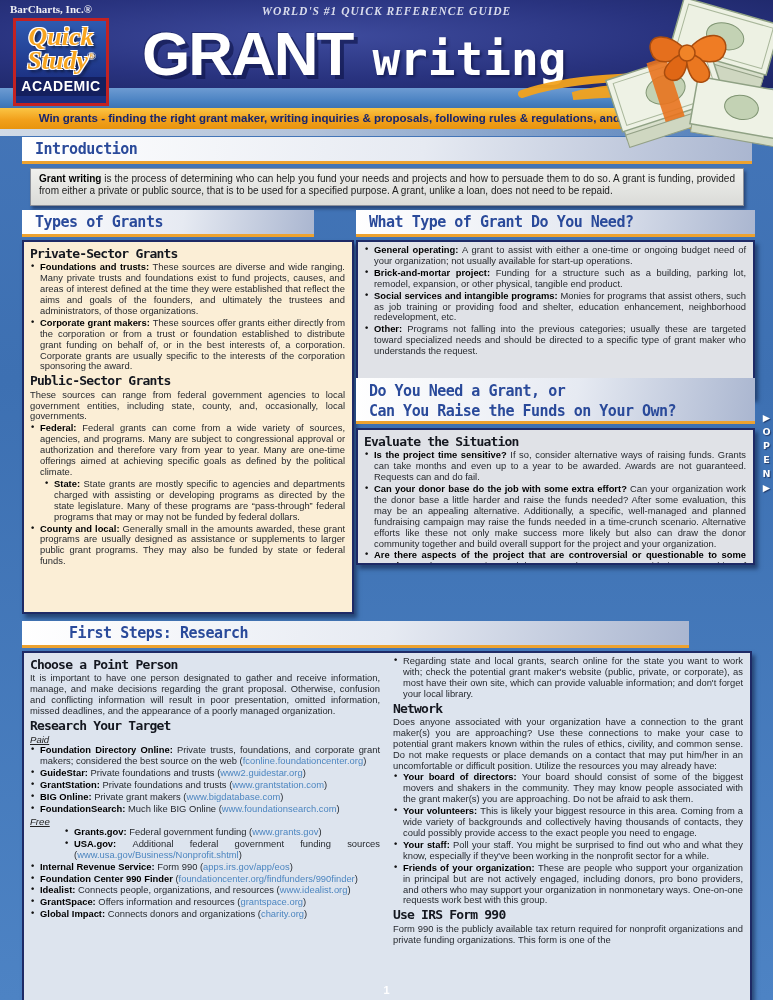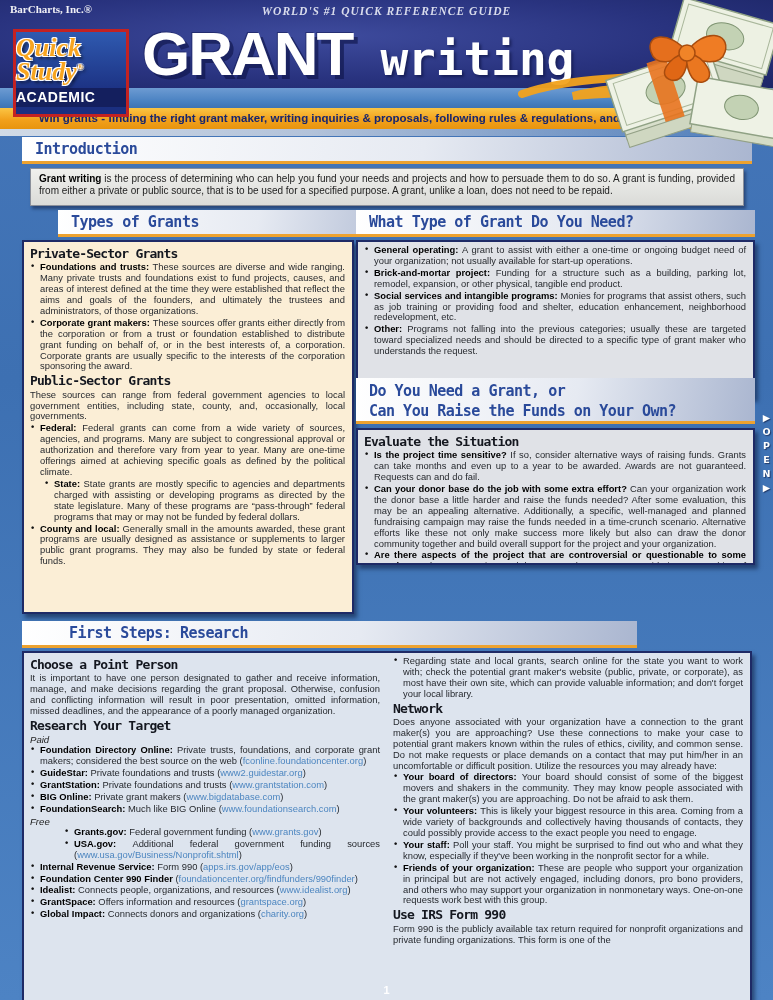--- a/index.html
+++ b/index.html
@@ -12,33 +12,33 @@
   
   .hdr{position:absolute;left:0;top:0;width:773px;height:90px;
     background:radial-gradient(ellipse at 42% 40%,#3e4b9d 0%,#29337f 55%,#1c2565 100%);}
   .band-light{position:absolute;left:0;top:88px;width:773px;height:22px;
     background:linear-gradient(180deg,#6d9bd2 0%,#4a82c2 60%,#3c6fae 100%);}
   .banner{position:absolute;left:0;top:108px;width:773px;height:21px;
     background:linear-gradient(180deg,#fbc544 0%,#f2a11c 55%,#e8940e 100%);
     color:#17266e;font-weight:bold;font-size:11.5px;line-height:21px;text-align:center;z-index:3;}
   .publisher{position:absolute;left:10px;top:3px;color:#f0f0f5;font-family:"Liberation Serif",serif;
     font-weight:bold;font-size:11px;z-index:7;}
-  .logo{position:absolute;left:13px;top:29px;width:116px;height:88px;z-index:7;
+  .logo{position:absolute;left:13px;top:18px;width:96px;height:88px;z-index:7;
     border:3px solid #c32222;background:linear-gradient(180deg,#2f5ab0 0%,#1b2f80 75%);
-    text-align:left;box-sizing:border-box;}
+    text-align:center;box-sizing:border-box;}
   .logo .qs{font-family:"Liberation Serif",serif;font-style:italic;font-weight:bold;
     font-size:26px;line-height:.92;color:#f7a520;margin-top:4px;
     text-shadow:-1px -1px 0 #fff,1px -1px 0 #fff,-1px 1px 0 #fff,1px 1px 0 #fff,3px 3px 3px rgba(0,0,0,.55);}
   .logo .reg{font-size:9px;vertical-align:super;}
   .logo .acad{margin-top:4px;background:#141f5e;color:#fff;font-weight:bold;font-size:14px;
     letter-spacing:.5px;line-height:19px;}
   .tagline{position:absolute;left:0;top:5px;width:773px;text-align:center;
     font-family:"Liberation Serif",serif;font-style:italic;font-weight:bold;
     color:#d9dcec;font-size:11.5px;letter-spacing:1px;z-index:2;}
-  .titlerow{position:absolute;left:142px;top:18px;z-index:2;display:flex;align-items:baseline;gap:28px;white-space:nowrap;}
+  .titlerow{position:absolute;left:142px;top:18px;z-index:2;display:flex;align-items:baseline;gap:20px;white-space:nowrap;}
   .title-main{font-size:62px;font-weight:900;color:#fff;letter-spacing:-2px;
     text-shadow:4px 4px 0 rgba(16,22,76,.65),-1px -1px 0 rgba(16,22,76,.5);}
   .title-script{font-family:"DejaVu Sans Mono",monospace;font-size:46px;font-weight:bold;color:#fff;
     text-shadow:2px 2px 3px rgba(10,15,60,.6);}
   .scribble{position:absolute;left:518px;top:72px;z-index:2;}
   .money{position:absolute;right:-4px;top:0;z-index:5;}
   .page-edge{position:absolute;left:0;top:129px;width:773px;height:7px;
     background:linear-gradient(90deg,#f4f4f2 0%,#cfd6e2 40%,rgba(120,150,190,.15) 100%);opacity:.8;}
   .curl{position:absolute;right:18px;top:126px;width:0;height:0;z-index:1;
     border-top:16px solid #e9ecf0;border-left:34px solid transparent;opacity:.9;}
@@ -54,38 +54,38 @@
     box-sizing:border-box;padding:3px 7px 3px 6px;overflow:hidden;
     font-size:9.4px;line-height:1.16;color:#26292e;text-align:justify;}
   .box h3{font-family:"DejaVu Sans Mono",monospace;font-size:13px;letter-spacing:-.8px;
     color:#14171f;margin:2px 0 1px 0;font-weight:bold;text-align:left;line-height:1.1;}
   .box p{margin:0 0 1px 0;}
   ul.blt{list-style:none;margin:0 0 1px 0;padding:0;}
   ul.blt li{position:relative;padding-left:10px;margin:0 0 1px 0;}
   ul.blt li:before{content:"\2022";position:absolute;left:1px;top:-1px;font-weight:bold;color:#111;}
   ul.blt li.ind{margin-left:14px;}
   ul.blt.deep li.ind{margin-left:34px;}
-  .lbl{font-style:italic;font-size:9.6px;color:#222;text-align:left;margin:1px 0 0 0;}
+  .lbl{font-style:italic;text-decoration:underline;font-size:9.6px;color:#222;text-align:left;margin:1px 0 0 0;}
   .lnk{color:#4d86c0;}
   b{color:#000;}
   
   .intro-strip{position:absolute;left:22px;top:137px;width:730px;}
   .intro-box{position:absolute;left:30px;top:168px;width:714px;height:38px;
     background:linear-gradient(180deg,#f0f0ed 0%,#dadbd8 100%);
     border:1px solid #8a8f9a;box-shadow:2px 3px 3px rgba(8,18,48,.45);
     box-sizing:border-box;padding:4px 8px;font-size:10px;line-height:1.2;color:#222;text-align:justify;}
   
-  .lcol-strip{position:absolute;left:22px;top:210px;width:364px;margin-left:36px;}
+  .lcol-strip{position:absolute;left:22px;top:210px;width:292px;}
   .lcol-box{position:absolute;left:22px;top:240px;width:332px;height:374px;background:#fbeed6;}
   .rcol-strip1{position:absolute;left:356px;top:210px;width:399px;}
   .rcol-box1{position:absolute;left:356px;top:240px;width:399px;height:158px;background:#e0e2e7;}
   .rcol-strip2{position:absolute;left:356px;top:378px;width:399px;}
   .rcol-box2{position:absolute;left:356px;top:428px;width:399px;height:137px;background:#e0e2e7;}
   
-  .fs-strip{position:absolute;left:22px;top:621px;width:615px;padding-left:47px;}
+  .fs-strip{position:absolute;left:22px;top:621px;width:667px;padding-left:47px;}
   .fs-box{position:absolute;left:22px;top:651px;width:730px;height:377px;background:#dde4ee;}
   .fs-cols{display:flex;gap:13px;}
   .fs-col{flex:1;min-width:0;}
   
   .pagenum{position:absolute;left:0;top:984px;width:773px;text-align:center;
     color:#fff;font-weight:bold;font-size:11px;}
   .open{position:absolute;right:1px;top:412px;color:#fff;z-index:4;
     font-family:"DejaVu Sans",sans-serif;font-weight:bold;font-size:9.5px;
     writing-mode:vertical-rl;text-orientation:upright;letter-spacing:3px;line-height:12px;
     text-shadow:1px 1px 1px rgba(0,0,30,.5);}

